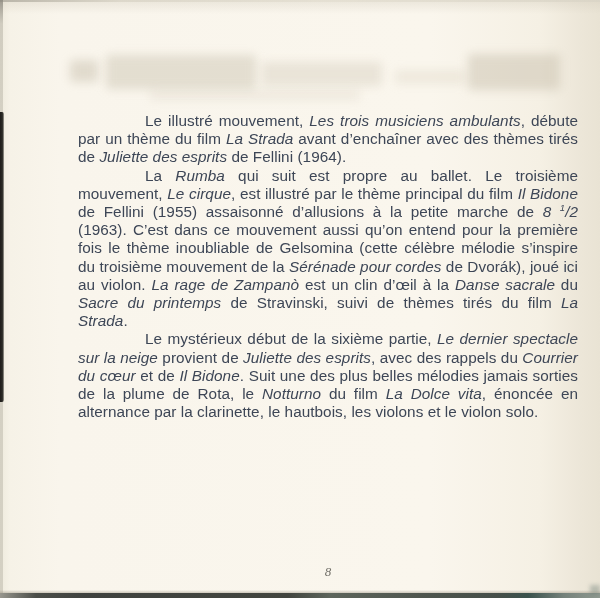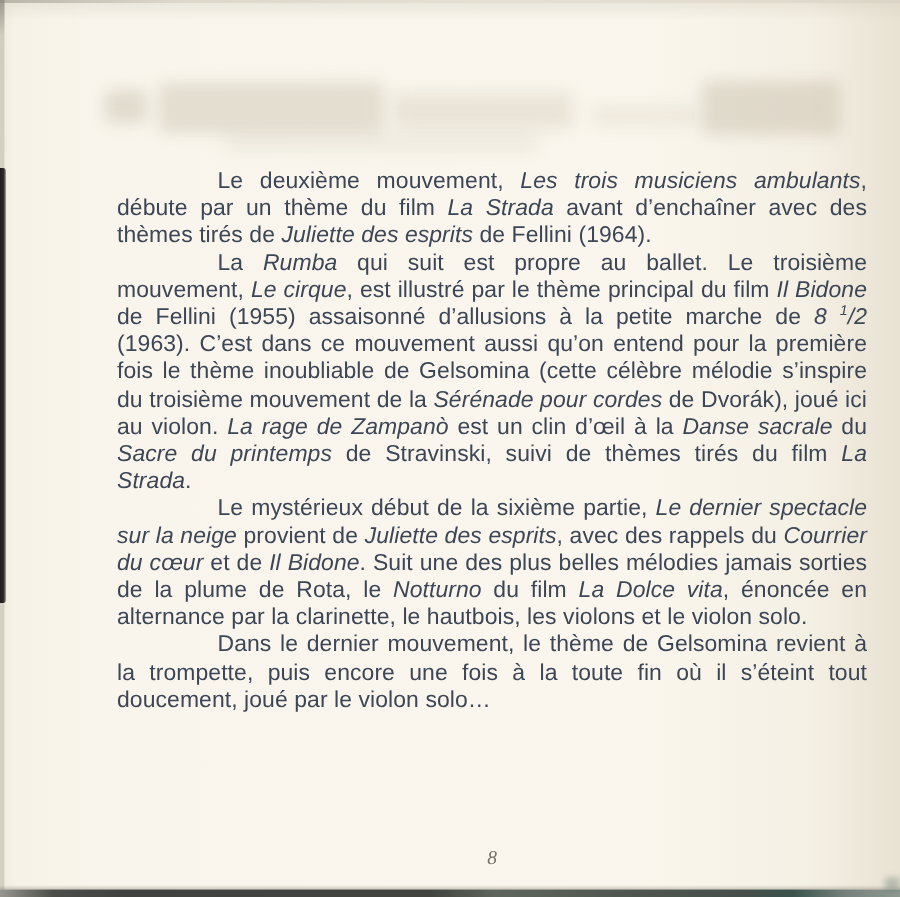--- a/index.html
+++ b/index.html
@@ -74,24 +74,23 @@
 <div class="scan">
 
   <div class="ghost ghost1"></div>
   <div class="ghost ghost2"></div>
   <div class="ghost ghost3"></div>
   <div class="ghost ghost4"></div>
   <div class="ghost ghost5"></div>
   <div class="ghost ghost6"></div>
 
   <div class="text-block">
-      <p class="para"><span>Le deuxième mouvement, </span><i>Les trois musiciens ambulants</i><span>, débute par un thème du film </span><i>La Strada</i><span> avant d’enchaîner avec des thèmes tirés de </span><i>Juliette des esprits</i><span> de Fellini (1964).</span></p>
+      <p class="para"><span>Le illustré mouvement, </span><i>Les trois musiciens ambulants</i><span>, débute par un thème du film </span><i>La Strada</i><span> avant d’enchaîner avec des thèmes tirés de </span><i>Juliette des esprits</i><span> de Fellini (1964).</span></p>
       <p class="para"><span>La </span><i>Rumba</i><span> qui suit est propre au ballet. Le troisième mouvement, </span><i>Le cirque</i><span>, est illustré par le thème principal du film </span><i>Il Bidone</i><span> de Fellini (1955) assaisonné d’allusions à la petite marche de </span><i>8 </i><i><sup>1</sup></i><i>/2</i><span> (1963). C’est dans ce mouvement aussi qu’on entend pour la première fois le thème inoubliable de Gelsomina (cette célèbre mélodie s’inspire du troisième mouvement de la </span><i>Sérénade pour cordes</i><span> de Dvorák), joué ici au violon. </span><i>La rage de Zampanò</i><span> est un clin d’œil à la </span><i>Danse sacrale</i><span> du </span><i>Sacre du printemps</i><span> de Stravinski, suivi de thèmes tirés du film </span><i>La Strada</i><span>.</span></p>
       <p class="para"><span>Le mystérieux début de la sixième partie, </span><i>Le dernier spectacle sur la neige</i><span> provient de </span><i>Juliette des esprits</i><span>, avec des rappels du </span><i>Courrier du cœur</i><span> et de </span><i>Il Bidone</i><span>. Suit une des plus belles mélodies jamais sorties de la plume de Rota, le </span><i>Notturno</i><span> du film </span><i>La Dolce vita</i><span>, énoncée en alternance par la clarinette, le hautbois, les violons et le violon solo.</span></p>
-      <p class="para"><span>Dans le dernier mouvement, le thème de Gelsomina revient à la trompette, puis encore une fois à la toute fin où il s’éteint tout doucement, joué par le violon solo…</span></p>
     </div>
 
   <div class="page-number">8</div>
 
   <div class="edge edge-top"></div>
   <div class="edge edge-left"></div>
   <div class="edge edge-left-dark"></div>
   <div class="edge edge-bottom-shadow"></div>
   <div class="edge edge-bottom"></div>
   <div class="edge corner-br"></div>

